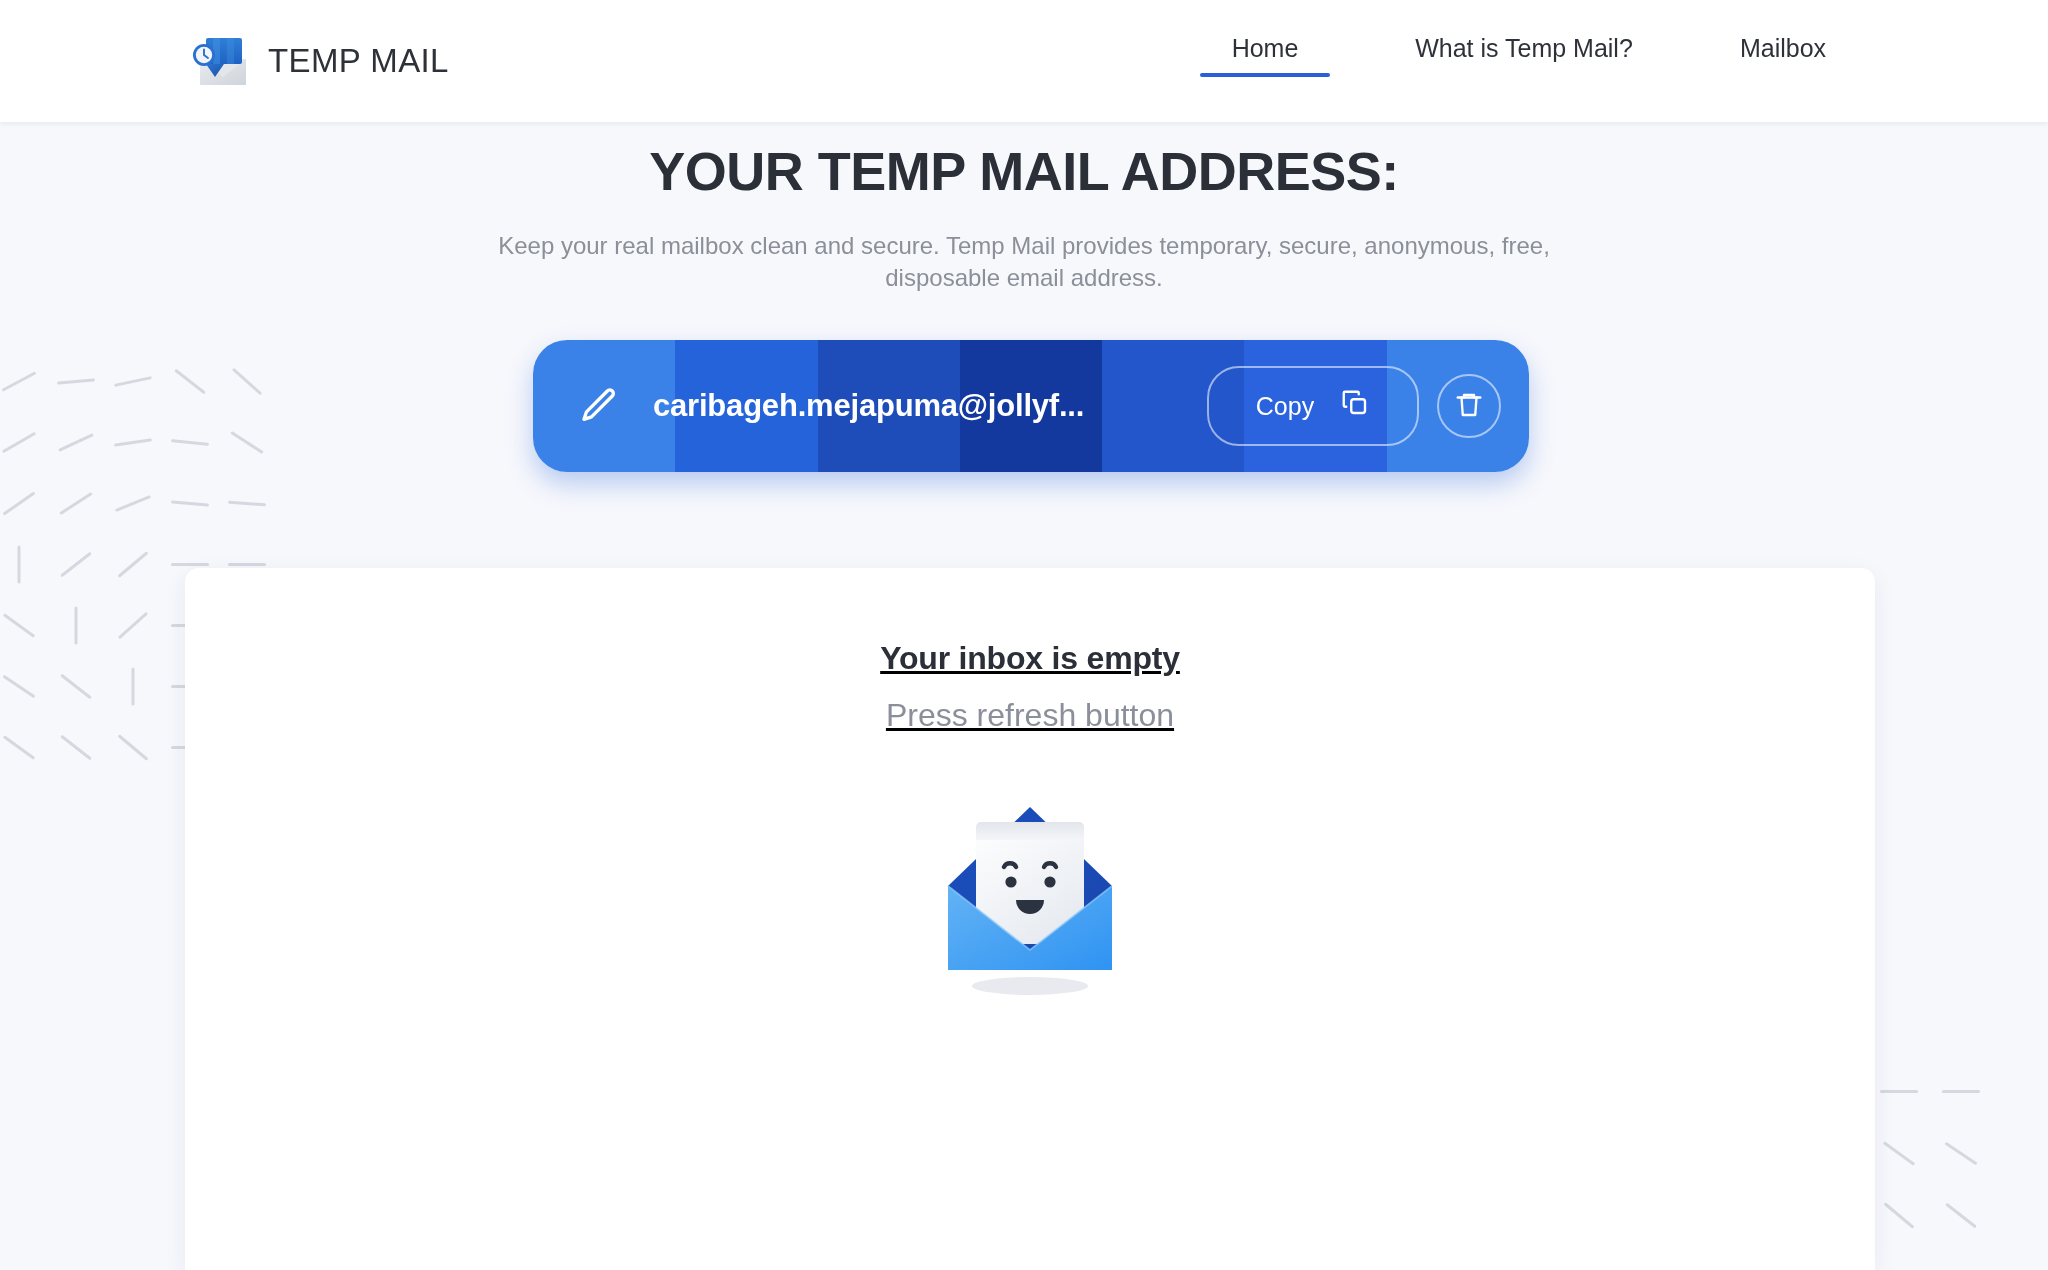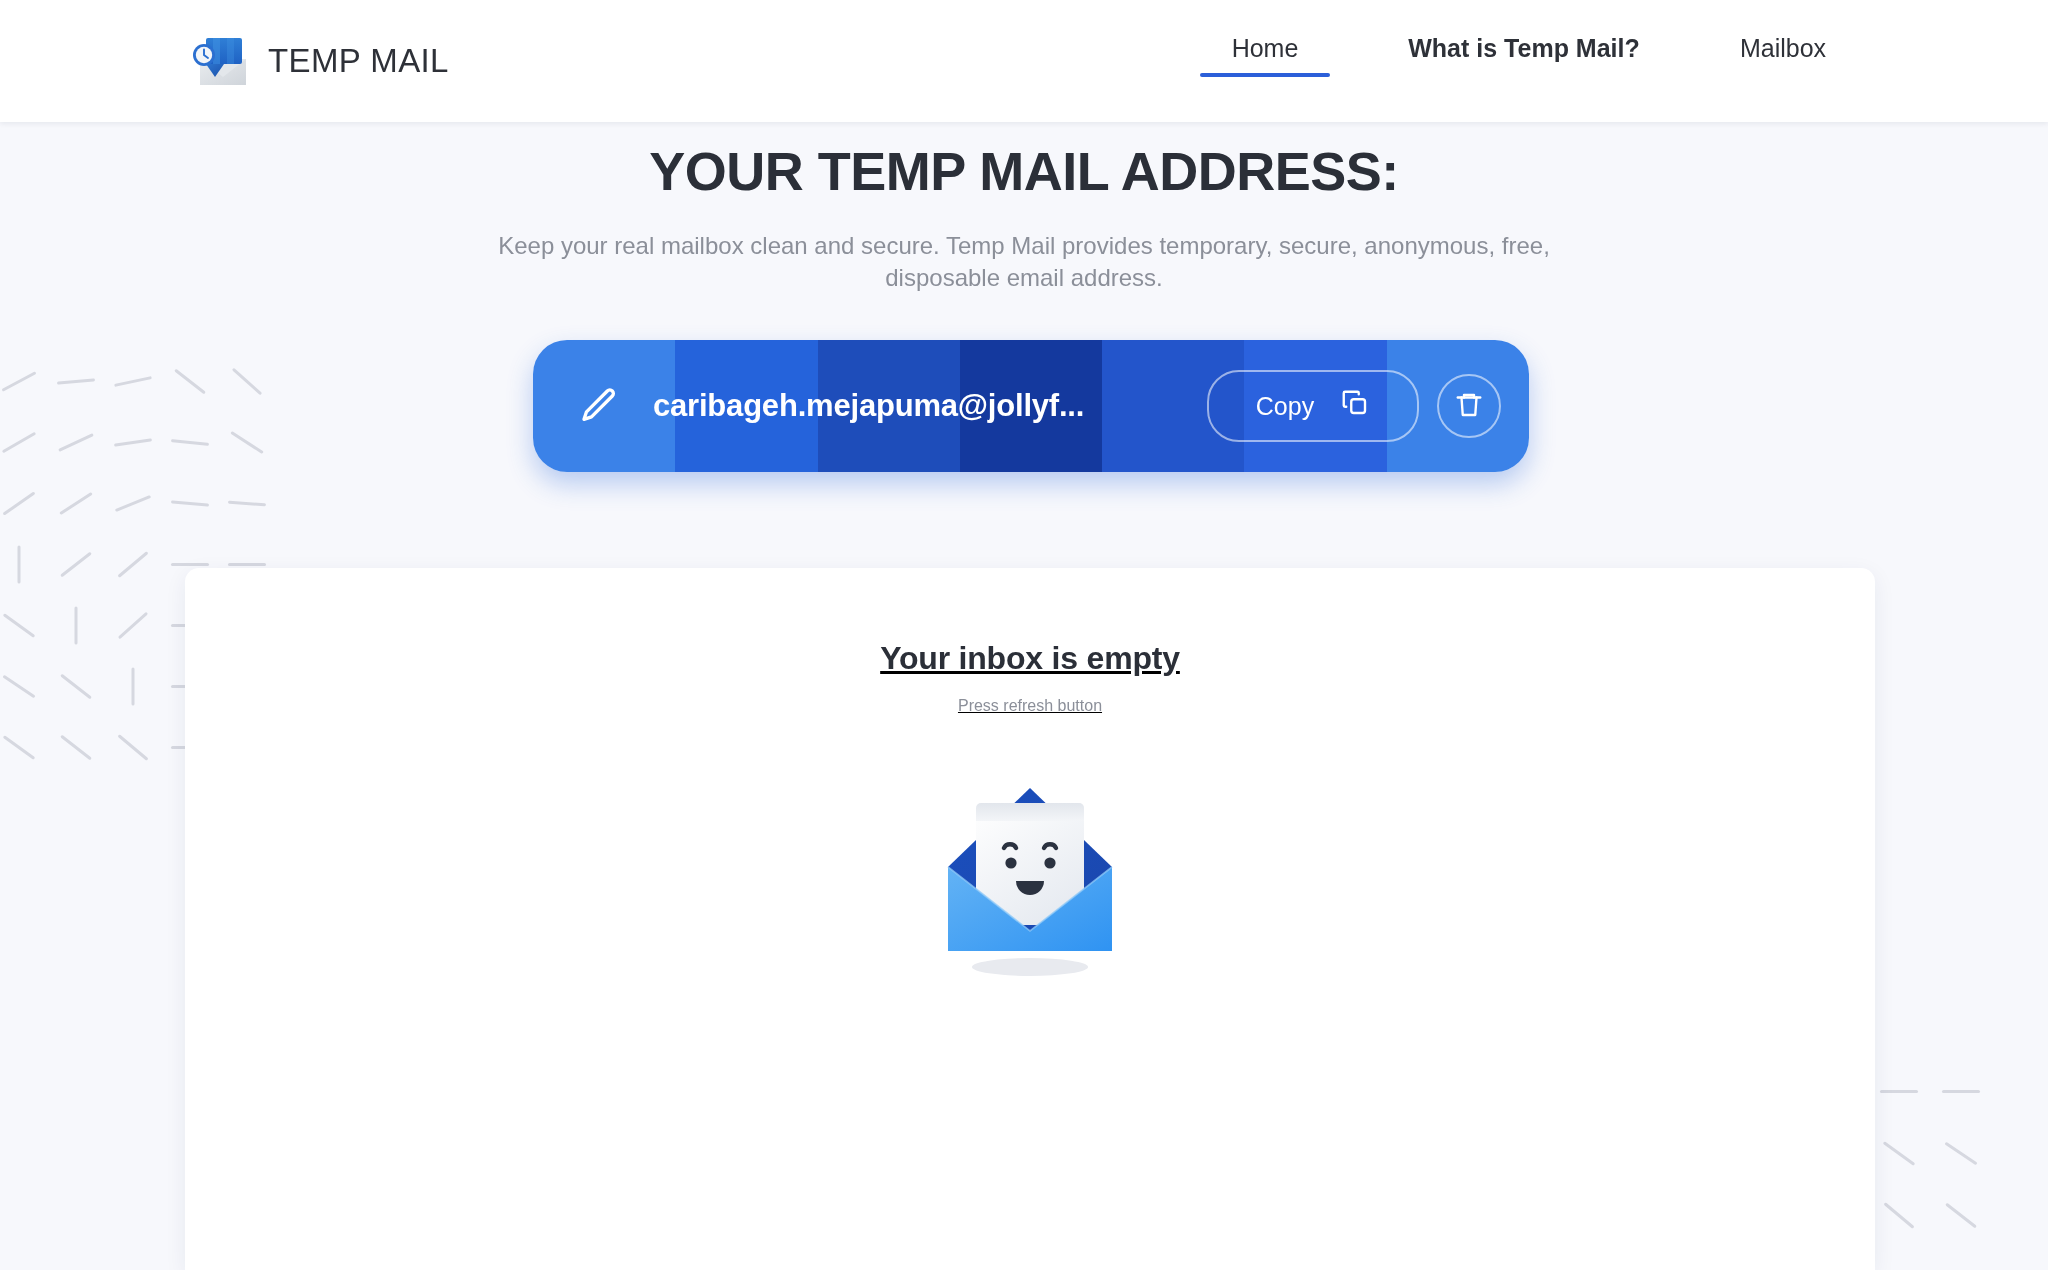--- a/index.html
+++ b/index.html
@@ -72,21 +72,21 @@
   .nav-link {
     font-size: 25px;
     color: #2e3138;
     text-decoration: none;
     padding: 6px 0 14px 0;
     white-space: nowrap;
     position: relative;
   }
   .nav-link + .nav-link { margin-left: 0; }
   #nav-0 { width: 138px; text-align: center; }
-  #nav-1 { width: 258px; text-align: center; margin-left: 58px; font-weight: bold; }
+  #nav-1 { width: 258px; text-align: center; margin-left: 58px; }
   #nav-2 { width: 138px; text-align: center; margin-left: 58px; }
   .nav-link.active::after {
     content: "";
     position: absolute;
     left: 4px; right: 4px;
     bottom: 0;
     height: 4px;
     background: #2b5fd9;
     border-radius: 2px;
   }
@@ -157,21 +157,21 @@
     margin-left: 28px;
     font-size: 31px;
     font-weight: 700;
     color: #ffffff;
     white-space: nowrap;
     overflow: hidden;
     letter-spacing: -0.2px;
   }
   .copy-btn {
     flex: none;
-    height: 72px;
+    height: 80px;
     min-width: 212px;
     border: 2px solid rgba(255,255,255,0.55);
     border-radius: 32px;
     background: transparent;
     color: #ffffff;
     display: flex;
     align-items: center;
     justify-content: center;
     gap: 26px;
     padding: 0 24px;
@@ -238,21 +238,21 @@
     text-decoration: underline;
   }
   .empty-title {
     font-size: 32px;
     font-weight: 800;
     color: #2b2f38;
     letter-spacing: -0.2px;
   }
   .empty-sub {
     margin-top: 20px;
-    font-size: 16px;
+    font-size: 32px;
     color: #8b8f99;
   }
   .empty-illustration {
     margin: 40px auto 0 auto;
     width: 230px;
     height: 230px;
     position: relative;
   }
 </style>
 </head>

